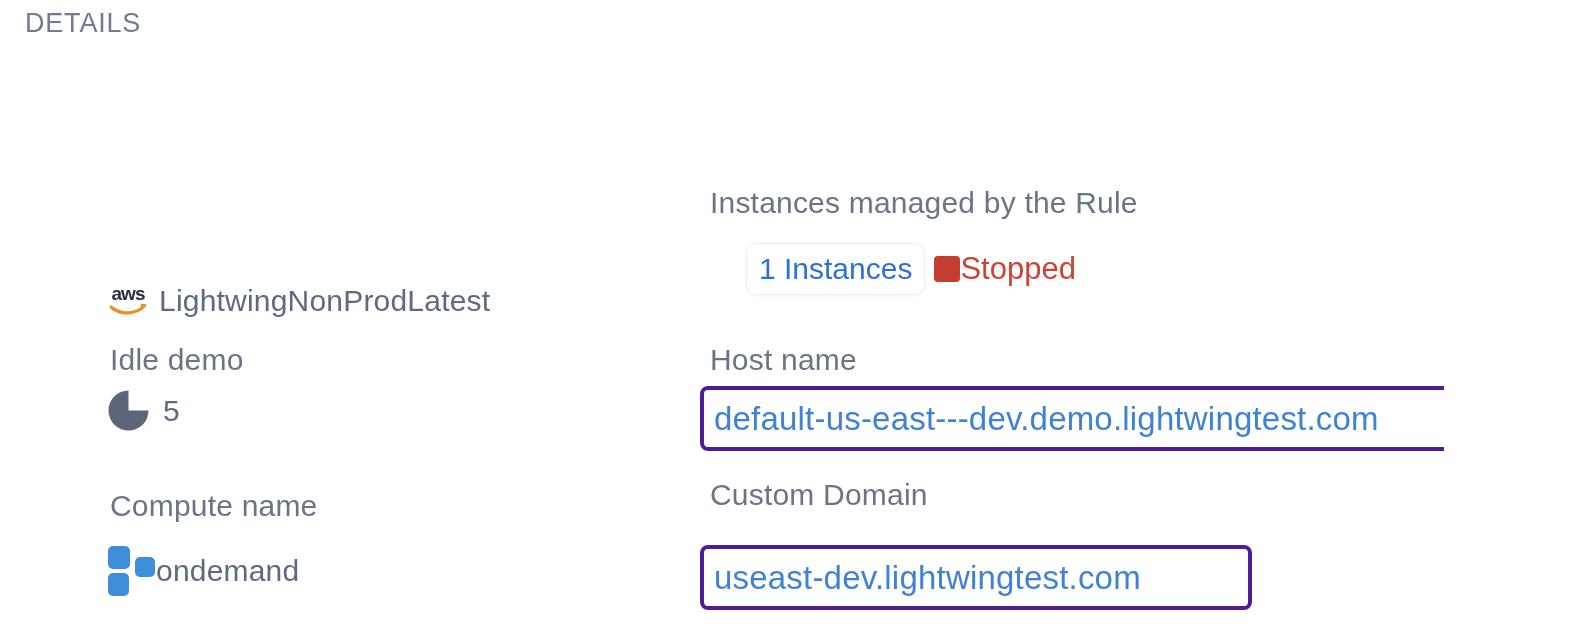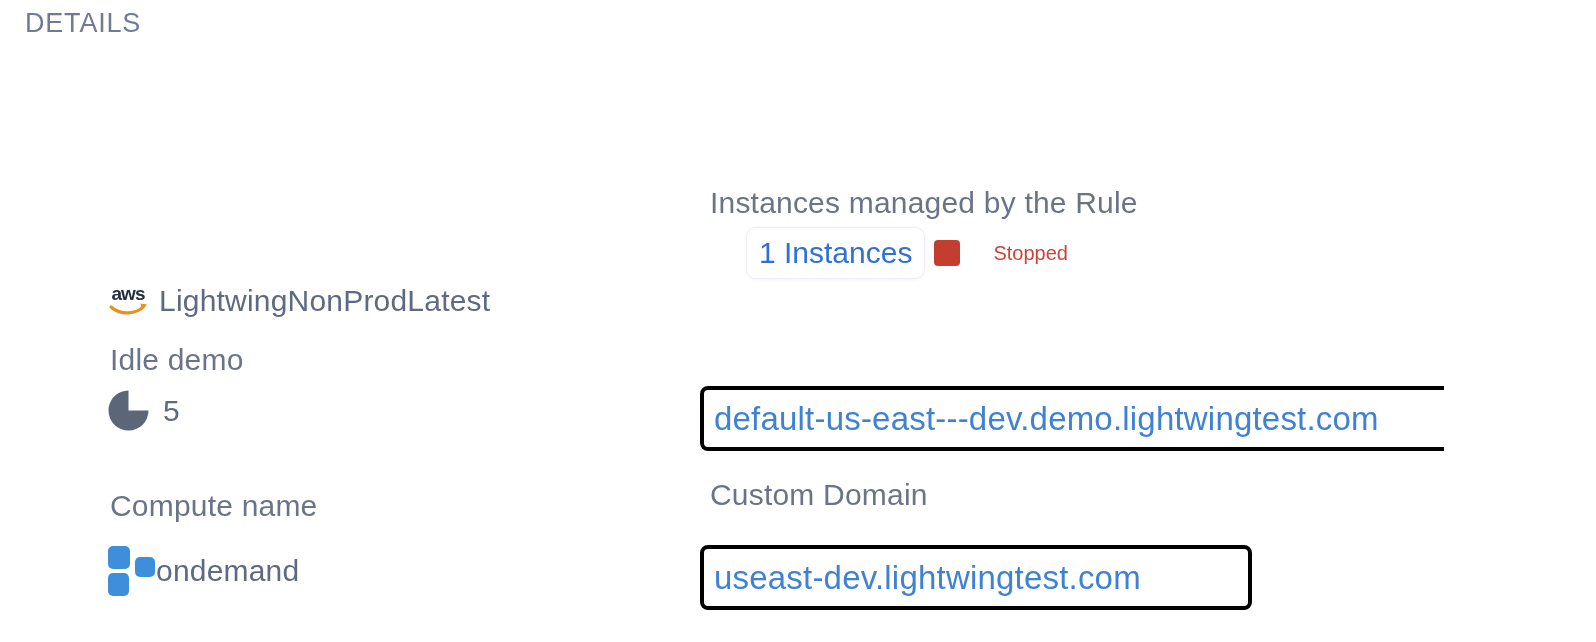--- a/index.html
+++ b/index.html
@@ -37,52 +37,51 @@
     font-size: 30px;
     letter-spacing: 0.2px;
     color: #5e6a81;
   }
   
   .pos-connector-label { left: 110px; top: 186px; }
   .pos-connector-row  { left: 106px; top: 238px; gap: 9px; margin-top: 44px; }
   .aws-logo { display: inline-block; width: 44px; height: 38px; }
   
   .pos-instances-label { left: 710px; top: 186px; text-align: center; }
-  .pos-instances-row   { left: 698px; top: 227px; padding-left: 48px; }
+  .pos-instances-row   { left: 698px; top: 243px; padding-left: 48px; }
   .instances-badge {
     background: #ffffff;
     border: 1px solid #edeff4;
     border-radius: 10px;
     box-shadow: 0 1px 4px rgba(40,60,100,0.05);
     padding: 8px 12px;
     font-size: 30px;
     color: #2e70d8;
     cursor: pointer;
   }
   .status-square {
     width: 26px; height: 26px;
     background: #c43e30;
     border-radius: 4px;
     margin-left: 9px;
   }
   .status-text {
-    font-size: 20px;
+    font-size: 31px;
     color: #cd4337;
-    margin-left: 33px;
   }
   
   .pos-idle-label { left: 110px; top: 343px; }
   .pos-idle-row   { left: 107px; top: 389px; gap: 13px; }
   .pie-icon { width: 43px; height: 43px; display: block; }
   
   .link-box {
     position: absolute;
     box-sizing: border-box;
     background: #ffffff;
-    border: 4px solid #000000;
+    border: 4px solid #4c1d95;
     border-radius: 8px;
     display: flex;
     align-items: center;
     padding: 0 10px;
     cursor: pointer;
   }
   .link-box .link-text {
     font-size: 33px;
     letter-spacing: 0.2px;
     color: #3f82d4;
@@ -124,20 +123,21 @@
   </div>
 
   <div class="field-label pos-idle-label">Idle demo</div>
   <div class="value-row pos-idle-row">
     <svg class="pie-icon" viewBox="0 0 43 43">
       <path d="M21.5 1.5 A20 20 0 1 0 41.5 21.5 L21.5 21.5 Z" fill="#5b6678"></path>
     </svg>
     <span class="value-text">5</span>
   </div>
 
+  <div class="field-label pos-host-label">Host name</div>
   <div class="link-box pos-host-box">
     <span class="link-text">default-us-east---dev.demo.lightwingtest.com</span>
   </div>
 
   <div class="field-label pos-compute-label">Compute name</div>
   <div class="value-row pos-compute-row">
     <svg class="compute-icon" viewBox="0 0 52 54">
       <rect x="4" y="2" width="22" height="23" rx="5" fill="#3f8edb"></rect>
       <rect x="31" y="13" width="20" height="20" rx="5" fill="#3f8edb"></rect>
       <rect x="4" y="29" width="21" height="23" rx="5" fill="#3f8edb"></rect>

